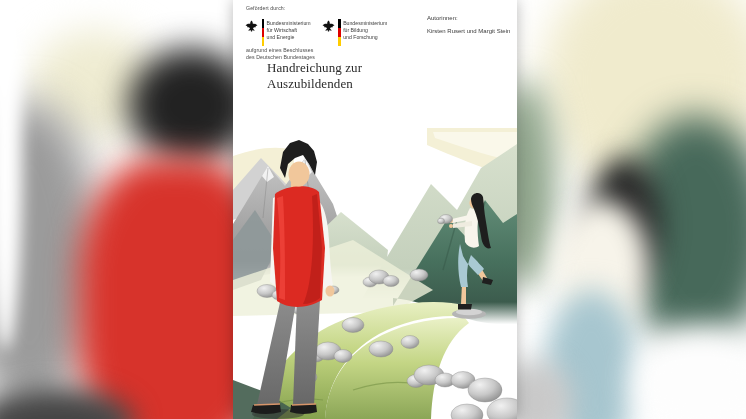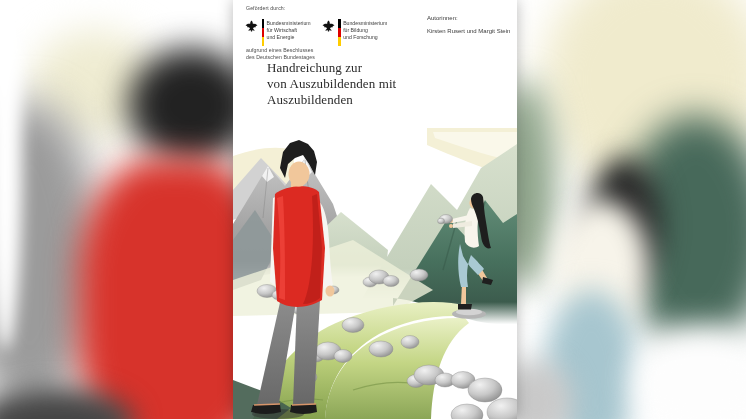--- a/index.html
+++ b/index.html
@@ -104,21 +104,20 @@
       <div>des Deutschen Bundestages</div>
     </div>
 
     <div id="authors">
       <div>Autorinnen:</div>
       <div class="names">Kirsten Rusert und Margit Stein</div>
     </div>
 
     <div id="title">
       <div>Handreichung zur</div>
-      <div>von Auszubildenden mit</div>
       <div>Auszubildenden</div>
     </div>
 
     <svg id="illustration" width="284" height="291" viewBox="0 0 284 291">
       <defs>
         <radialGradient id="rg" cx="35%" cy="28%" r="78%">
           <stop offset="0" stop-color="#f1f1f1"></stop>
             <stop offset=".55" stop-color="#c8c8c8"></stop>
           <stop offset="1" stop-color="#909090"></stop>
         </radialGradient>

